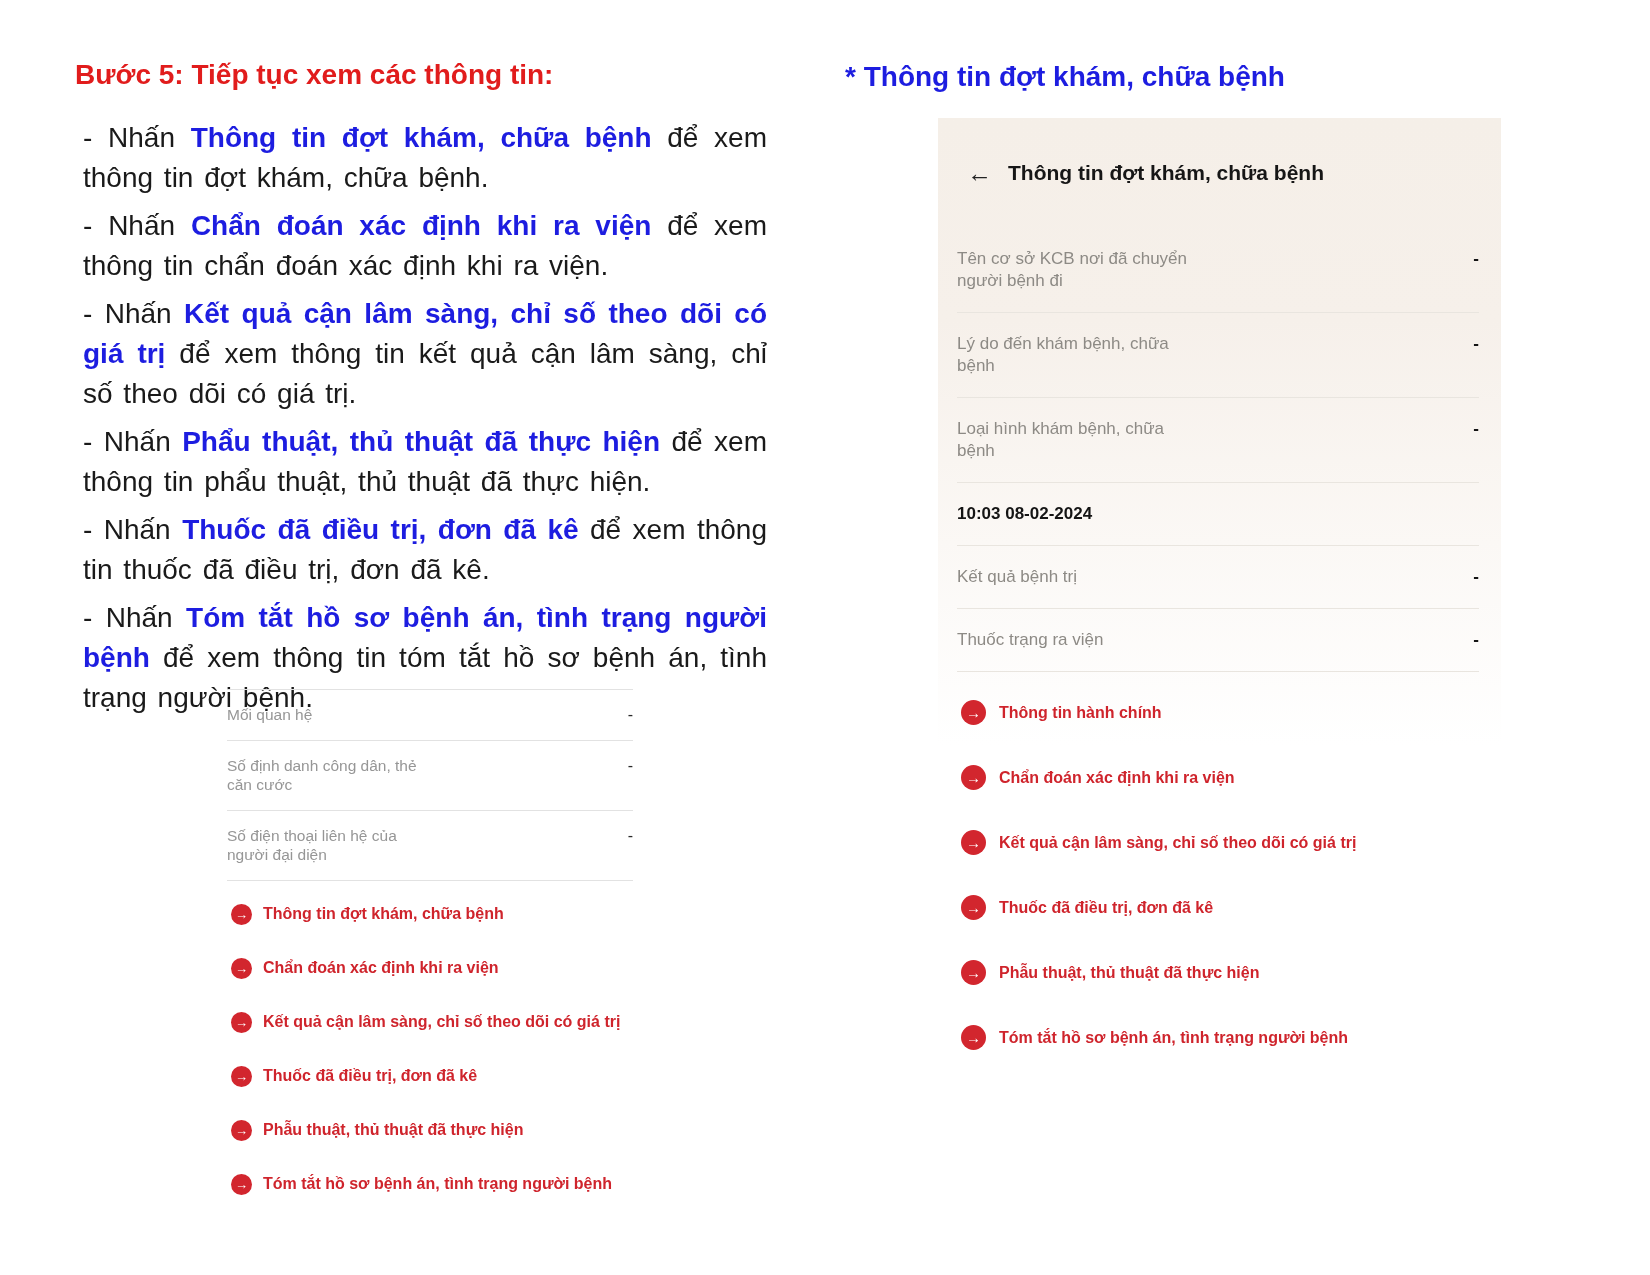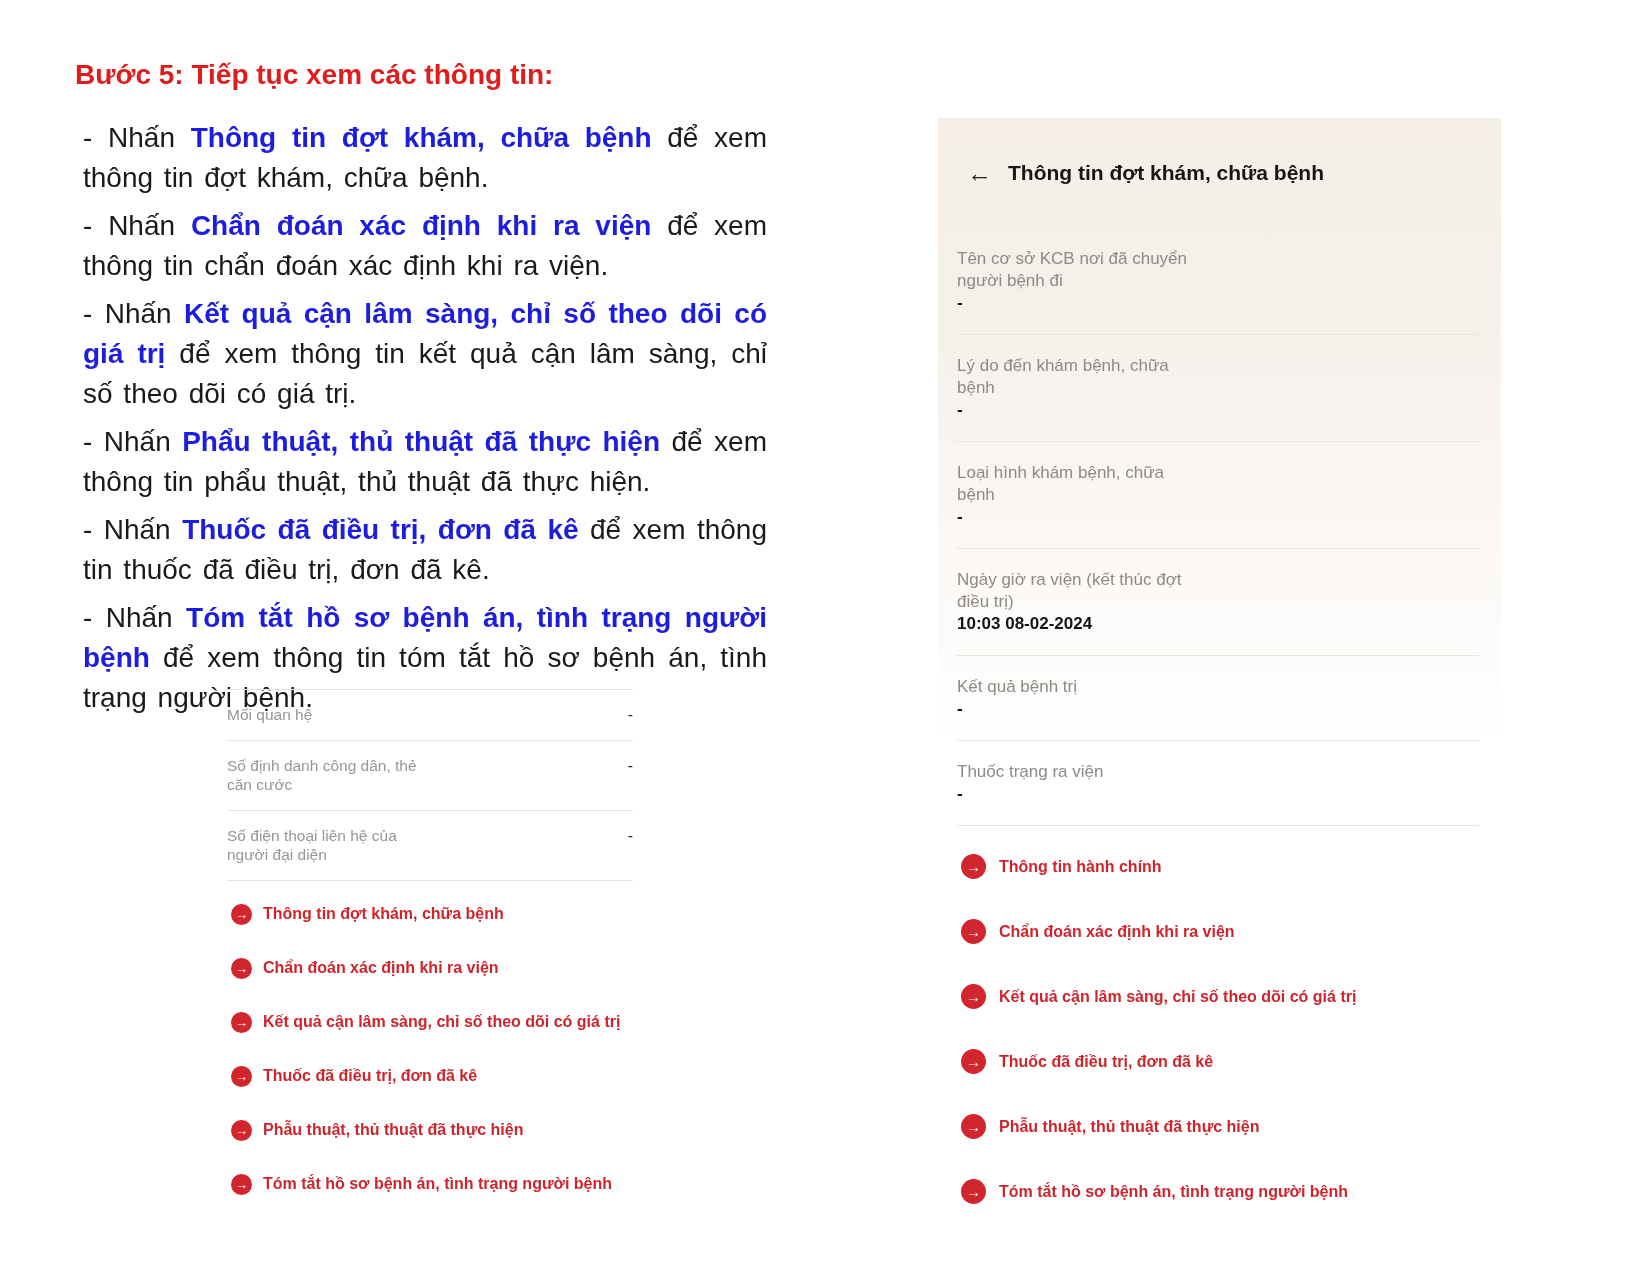--- a/index.html
+++ b/index.html
@@ -39,21 +39,21 @@
                 font-size:28px; line-height:34px; font-weight:700; color:#1d1de0; }
 
   .panel { position:absolute; left:938px; top:118px; width:563px; height:1012px;
            background:linear-gradient(180deg,#f5efe8 0%, #f6f0ea 20%, #fbf8f5 42%, #ffffff 62%); }
   .panel-header { display:flex; align-items:center; height:46px; padding:32px 22px 0 29px; }
   .back { font-size:25px; color:#222222; margin-right:16px; line-height:1; cursor:pointer; }
   .panel-title { font-size:21px; font-weight:700; color:#161616; }
 
   .panel-rows { margin:32px 22px 0 19px; }
   .panel-row { display:flex; justify-content:space-between; align-items:flex-start;
-               padding:20px 0; border-bottom:1px solid #e9e5df;flex-direction:column; }
+               padding:20px 0; border-bottom:1px solid #e9e5df; }
   .p-label { max-width:240px; font-size:17px; line-height:22px; color:#8d8a85; }
   .p-value { font-size:17px; line-height:22px; font-weight:600; color:#141414; white-space:nowrap; }
 
   .panel-links { padding:8px 0 0 23px; }
   .panel-links .link-item { height:65px; }
 </style>
 </head>
 <body>
 
 <div class="page">
@@ -121,20 +121,21 @@
           <span class="link-label">Phẫu thuật, thủ thuật đã thực hiện</span>
         </div>
 
         <div class="link-item">
           <span class="arrow-circle sm">→</span>
           <span class="link-label">Tóm tắt hồ sơ bệnh án, tình trạng người bệnh</span>
         </div>
       </div>
   </section>
 
+  <h2 class="right-head">* Thông tin đợt khám, chữa bệnh</h2>
 
   <section class="panel">
     <div class="panel-header">
       <span class="back">←</span>
       <span class="panel-title">Thông tin đợt khám, chữa bệnh</span>
     </div>
     <div class="panel-rows">
 
         <div class="panel-row">
           <span class="p-label">Tên cơ sở KCB nơi đã chuyển người bệnh đi</span>
@@ -146,21 +147,20 @@
           <span class="p-value">-</span>
         </div>
 
         <div class="panel-row">
           <span class="p-label">Loại hình khám bệnh, chữa bệnh</span>
           <span class="p-value">-</span>
         </div>
 
 
         <div class="panel-row">
-          <span class="p-label">Ngày giờ ra viện (kết thúc đợt điều trị)</span>
           <span class="p-value">10:03 08-02-2024</span>
         </div>
 
         <div class="panel-row">
           <span class="p-label">Kết quả bệnh trị</span>
           <span class="p-value">-</span>
         </div>
 
         <div class="panel-row">
           <span class="p-label">Thuốc trạng ra viện</span>

